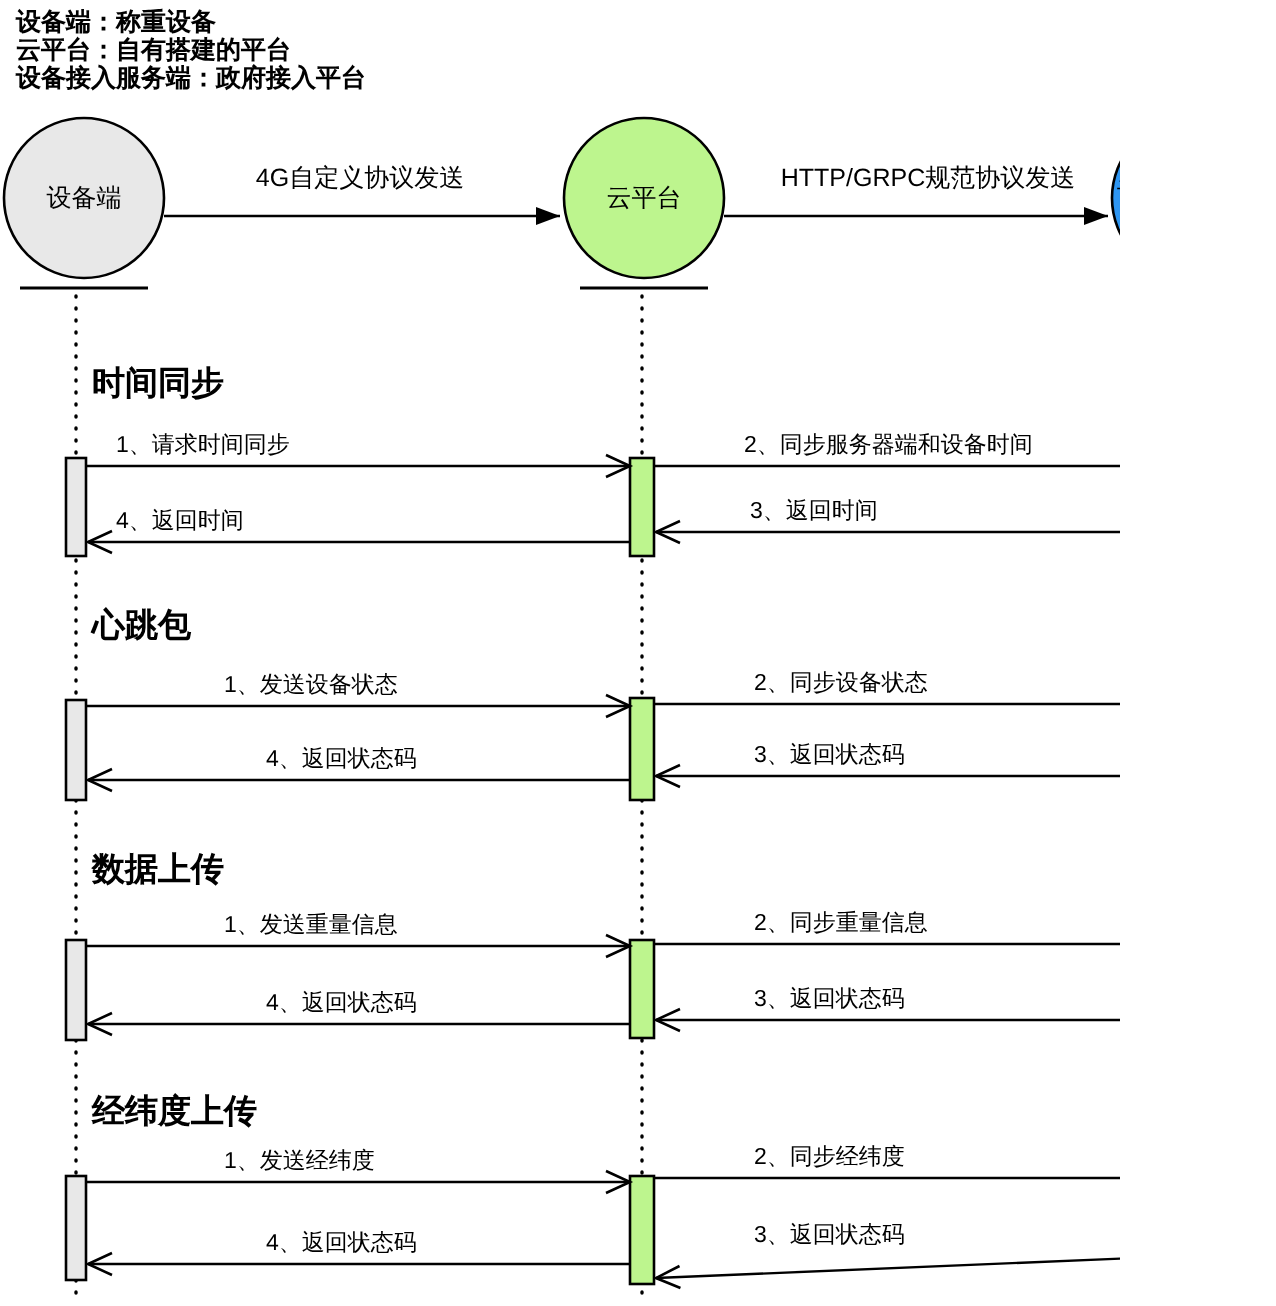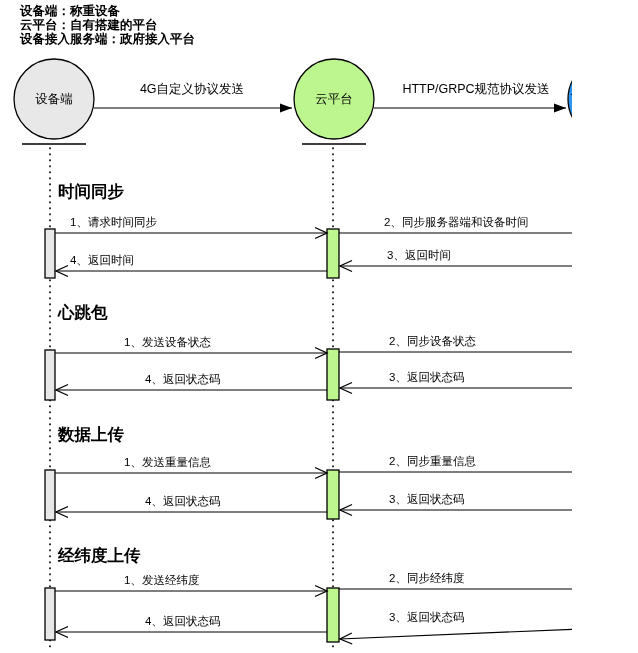--- a/index.html
+++ b/index.html
@@ -3,21 +3,20 @@
 <meta charset="utf-8">
 <style>
   html, body { margin: 0; padding: 0; background: #ffffff; }
   .stage {
     position: relative;
     width: 560px;
     height: 653px;
     background: #ffffff;
     overflow: hidden;
     font-family: "Liberation Sans", sans-serif;
-    margin-left: 12px;
   }
   svg text {
     font-family: "Liberation Sans", sans-serif;
     fill: #000000;
   }
   .legend-line { font-size: 12.5px; font-weight: bold; }
   .actor-label { font-size: 12.5px; text-anchor: middle; }
   .flow-label  { font-size: 12.5px; text-anchor: middle; }
   .section-title { font-size: 16.5px; font-weight: bold; }
   .msg-label { font-size: 11.5px; }

